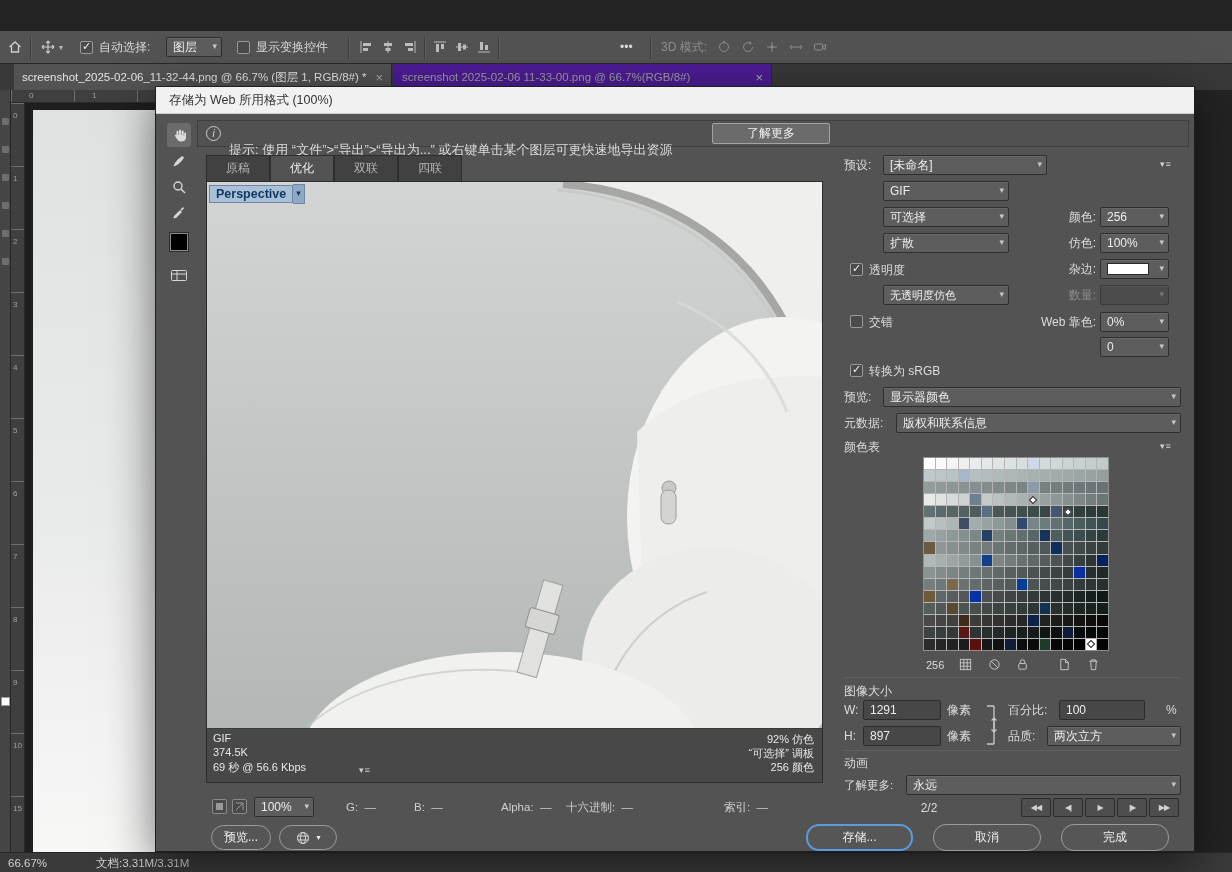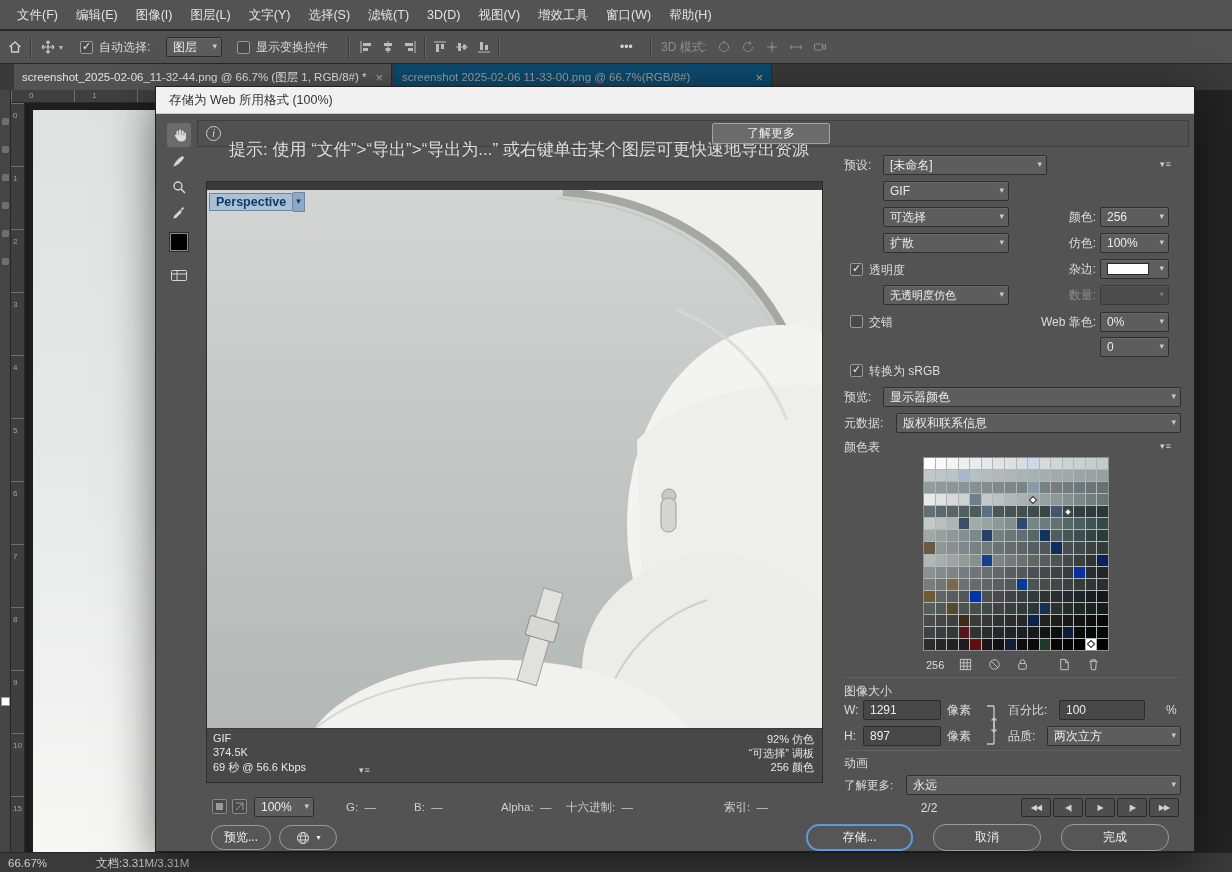--- a/index.html
+++ b/index.html
@@ -16,21 +16,21 @@
   .obl.dim{color:#8f8f8f}
   .cbx{position:absolute;width:13px;height:13px;background:#4a4a4a;border:1px solid #9a9a9a;border-radius:2px}
   .cbx.checked::after{content:"✓";position:absolute;left:1px;top:-2px;font-size:11px;color:#f2f2f2}
   .field{position:absolute;height:20px;background:#5d5d5d;border:1px solid #2f2f2f;border-radius:2px;font-size:12px;color:#ececec;display:flex;align-items:center;padding:0 16px 0 6px;white-space:nowrap;box-shadow:inset 0 1px 0 rgba(255,255,255,.07)}
   .field::after{content:"▾";position:absolute;right:4px;top:3px;font-size:9px;color:#c8c8c8}
   .field.dis{background:#4b4b4b;border-color:#3a3a3a;color:#8b8b8b}
   .field.dis::after{color:#7a7a7a}
   .input{position:absolute;height:20px;background:#474747;border:1px solid #2c2c2c;border-radius:2px;font-size:12px;color:#ececec;display:flex;align-items:center;padding:0 6px;white-space:nowrap}
   
   .doctabs{position:absolute;left:0;top:64px;width:1232px;height:26px;background:#393939}
-  .doctab{position:absolute;top:0;height:26px;background:#0c4a6e;color:#9f9f9f;font-size:11.5px;display:flex;align-items:center;padding:0 8px;border-right:1px solid #2b2b2b;overflow:hidden;white-space:nowrap}
+  .doctab{position:absolute;top:0;height:26px;background:#4c1d95;color:#9f9f9f;font-size:11.5px;display:flex;align-items:center;padding:0 8px;border-right:1px solid #2b2b2b;overflow:hidden;white-space:nowrap}
   .doctab.active{background:#535353;color:#e3e3e3}
   .doctab-label{overflow:hidden;text-overflow:ellipsis;flex:1}
   .doctab-close{margin-left:8px;font-size:13px;color:#aaa}
   
   .toolstrip{position:absolute;left:0;top:90px;width:11px;height:762px;background:#454545;border-right:1px solid #262626}
   .tsliver{position:absolute;left:2px;width:7px;height:7px;background:#6e6e6e;border-radius:1px}
   .fgswatch{position:absolute;left:1px;top:607px;width:9px;height:9px;background:#fff;border:1px solid #999}
   .corner{position:absolute;left:11px;top:90px;width:14px;height:13px;background:#3f3f3f;border-right:1px solid #2a2a2a;border-bottom:1px solid #2a2a2a}
   .hruler{position:absolute;left:11px;top:90px;width:144px;height:13px;background:#3f3f3f repeating-linear-gradient(to right,#6e6e6e 0 1px,transparent 1px 63px);border-bottom:1px solid #2a2a2a}
   .vruler{position:absolute;left:11px;top:103px;width:14px;height:749px;background:#3f3f3f repeating-linear-gradient(to bottom,#6e6e6e 0 1px,transparent 1px 63px);border-right:1px solid #2a2a2a}
@@ -38,28 +38,28 @@
   .canvas{position:absolute;left:25px;top:103px;width:130px;height:749px;background:#1e1e1e}
   .docimg{position:absolute;left:8px;top:7px;width:122px;height:742px;background:linear-gradient(180deg,#dfe2e1 0%,#e9ebea 55%,#f7f7f6 100%)}
   
   .statusbar{position:absolute;left:0;top:852px;width:1232px;height:20px;background:#3a3a3a;border-top:1px solid #282828}
   .sbt{position:absolute;top:0;font-size:11.5px;color:#cfcfcf;line-height:20px;white-space:nowrap}
   
   .dlg{position:absolute;left:155px;top:86px;width:1040px;height:766px;background:#535353;border:1px solid #1f1f1f;box-shadow:0 12px 44px rgba(0,0,0,.55)}
   .dlg-title{height:27px;background:#f1f1f1;border-bottom:1px solid #c9c9c9;color:#333;font-size:12.5px;display:flex;align-items:center;padding-left:13px}
   .tip{position:absolute;left:41px;top:33px;width:992px;height:27px;background:#515151;border:1px solid #3f3f3f}
   .info-i{position:absolute;left:8px;top:5px;width:15px;height:15px;border:1px solid #c9c9c9;border-radius:50%;color:#dedede;font-size:10px;font-style:italic;display:flex;align-items:center;justify-content:center}
-  .tiptext{position:absolute;left:31px;top:16px;line-height:25px;font-size:17px;color:#dcdcdc;white-space:nowrap}
+  .tiptext{position:absolute;left:31px;top:16px;line-height:25px;font-size:13px;color:#dcdcdc;white-space:nowrap}
   .tipbtn{position:absolute;left:514px;top:2px;width:118px;height:21px;background:#6b6b6b;border:1px solid #a2a2a2;border-radius:2px;color:#f0f0f0;font-size:12px;display:flex;align-items:center;justify-content:center}
   .dtool{position:absolute;width:24px;height:24px;display:flex;align-items:center;justify-content:center;border-radius:3px}
   .dtool.active{background:#6b6b6b}
   .vtab{position:absolute;top:0;width:64px;height:27px;background:#414141;border:1px solid #2e2e2e;color:#b4b4b4;font-size:12px;display:flex;align-items:center;justify-content:center}
   .vtab.active{background:#535353;color:#ececec;border-bottom-color:#535353}
   .pvframe{position:absolute;left:50px;top:94px;width:617px;height:602px;border:1px solid #2c2c2c;background:#3a3a3a}
-  .pvimg{position:absolute;left:0;top:8px;width:615px;height:682px;overflow:hidden}
+  .pvimg{position:absolute;left:0;top:0;width:615px;height:682px;overflow:hidden}
   .pvinfo{position:absolute;left:0;top:546px;width:615px;height:54px;background:#484848;border-top:1px solid #3a3a3a}
   .pvl{position:absolute;font-size:11px;color:#e6e6e6;white-space:nowrap}
   .persp{background:#a9c0d6;color:#123a66;font-weight:bold;font-size:12.5px;padding:1px 6px;border:1px solid #6a87a6;display:inline-block}
   .persp-caret{background:#8fa9c4;border:1px solid #6a87a6;border-left:0;font-size:9px;padding:3px 3px 1px;color:#123a66;display:inline-block;vertical-align:top;height:20px}
   .lbl{position:absolute;font-size:12px;color:#dcdcdc;line-height:20px;white-space:nowrap}
   .lblr{position:absolute;font-size:12px;color:#dcdcdc;line-height:20px;text-align:right;white-space:nowrap}
   .dim{color:#8b8b8b}
   .hline{position:absolute;height:1px;background:#6b6b6b;opacity:.55}
   .pmenu{position:absolute;font-size:9px;color:#cfcfcf;letter-spacing:1px}
   .ctgrid{position:absolute;left:767px;top:370px;width:186px;height:194px;display:grid;grid-template-columns:repeat(16,1fr);grid-template-rows:repeat(16,1fr);gap:1px;background:#b5b5b5;border:1px solid #8f8f8f}
@@ -73,35 +73,20 @@
   .btn.primary{border:2px solid #5a9ae0}
   .ro{position:absolute;font-size:11.5px;color:#cfcfcf;line-height:20px;white-space:nowrap}
   .tgl{position:absolute;width:15px;height:15px;background:#4a4a4a;border:1px solid #8a8a8a;border-radius:2px;display:flex;align-items:center;justify-content:center}
   svg{display:block}
 </style>
 </head>
 <body>
 
 <div class="screen">
 
-  <div class="menubar">
-
-  <span class="menu-item">文件(F)</span>
-      <span class="menu-item">编辑(E)</span>
-      <span class="menu-item">图像(I)</span>
-      <span class="menu-item">图层(L)</span>
-      <span class="menu-item">文字(Y)</span>
-      <span class="menu-item">选择(S)</span>
-      <span class="menu-item">滤镜(T)</span>
-      <span class="menu-item">3D(D)</span>
-      <span class="menu-item">视图(V)</span>
-      <span class="menu-item">增效工具</span>
-      <span class="menu-item">窗口(W)</span>
-      <span class="menu-item">帮助(H)</span>
-    </div>
 
   <div class="optbar">
     <span class="abs" style="left:7px;top:8px">
       <svg width="16" height="16" viewBox="0 0 16 16">
           <path d="M2.5 8L8 3l5.5 5M4.5 7v6h7V7" stroke="#cfcfcf" fill="none" stroke-width="1.3"></path>
         </svg>
       </span>
     <span class="vdiv" style="left:30px"></span>
     <span class="abs" style="left:40px;top:8px">
       <svg width="16" height="16" viewBox="0 0 16 16">
@@ -278,20 +263,27 @@
         </svg>
       </div>
     <div class="abs" style="left:14px;top:146px;width:18px;height:18px;background:#000;border:1px solid #8a8a8a;box-shadow:0 0 0 1px #2e2e2e"></div>
     <div class="dtool" style="left:11px;top:176px">
       <svg width="18" height="15" viewBox="0 0 18 15">
           <rect x="1.5" y="2.5" width="15" height="10" rx="1" stroke="#d6d6d6" fill="none"></rect>
           <path d="M1.5 6h15M7 2.5v10" stroke="#d6d6d6"></path>
         </svg>
       </div>
 
+    <div class="abs" style="left:50px;top:68px;width:258px;height:27px">
+
+    <div class="vtab" style="left: 0px;">原稿</div>
+        <div class="vtab active" style="left: 64px;">优化</div>
+        <div class="vtab" style="left: 128px;">双联</div>
+        <div class="vtab" style="left: 192px;">四联</div>
+      </div>
 
     <div class="pvframe">
       <div class="pvimg">
         <svg width="615" height="546" viewBox="0 0 615 546" preserveAspectRatio="none">
           <defs>
             <linearGradient id="bgg" x1="0" y1="0" x2="0" y2="1">
               <stop offset="0" stop-color="#d2d5d4"></stop>
                 <stop offset="1" stop-color="#b3b7b5"></stop>
             </linearGradient>
           </defs>

